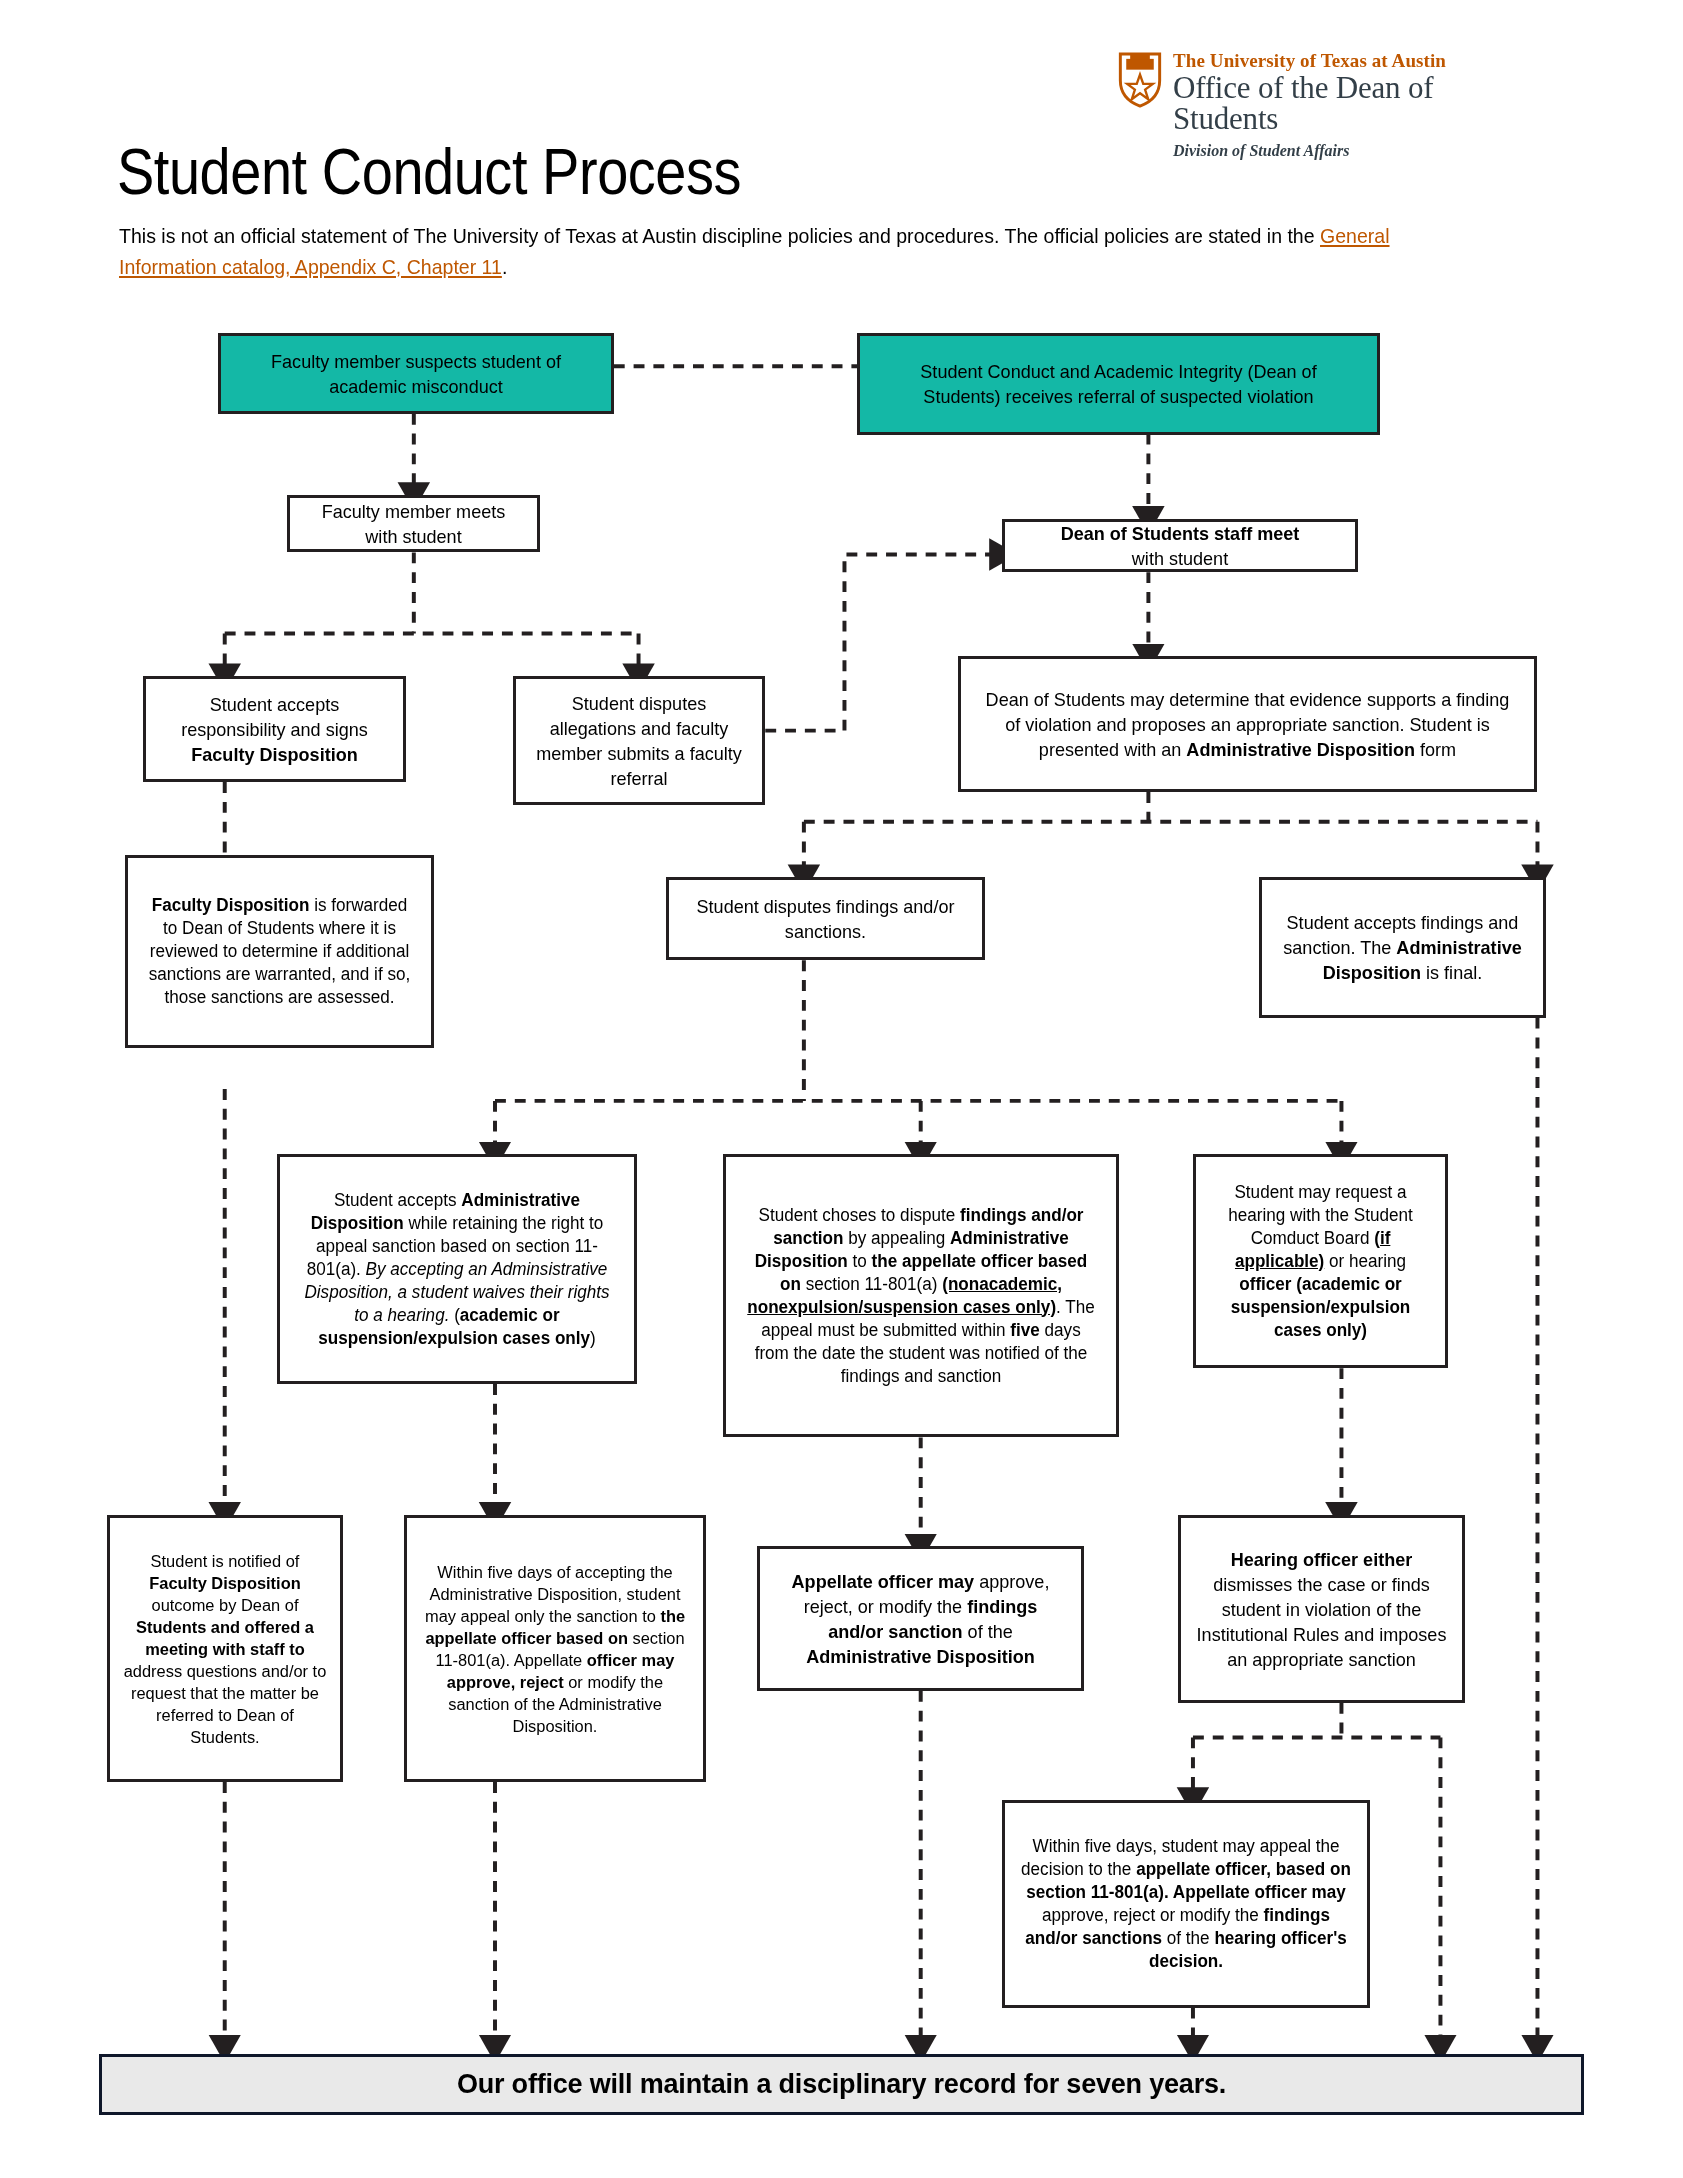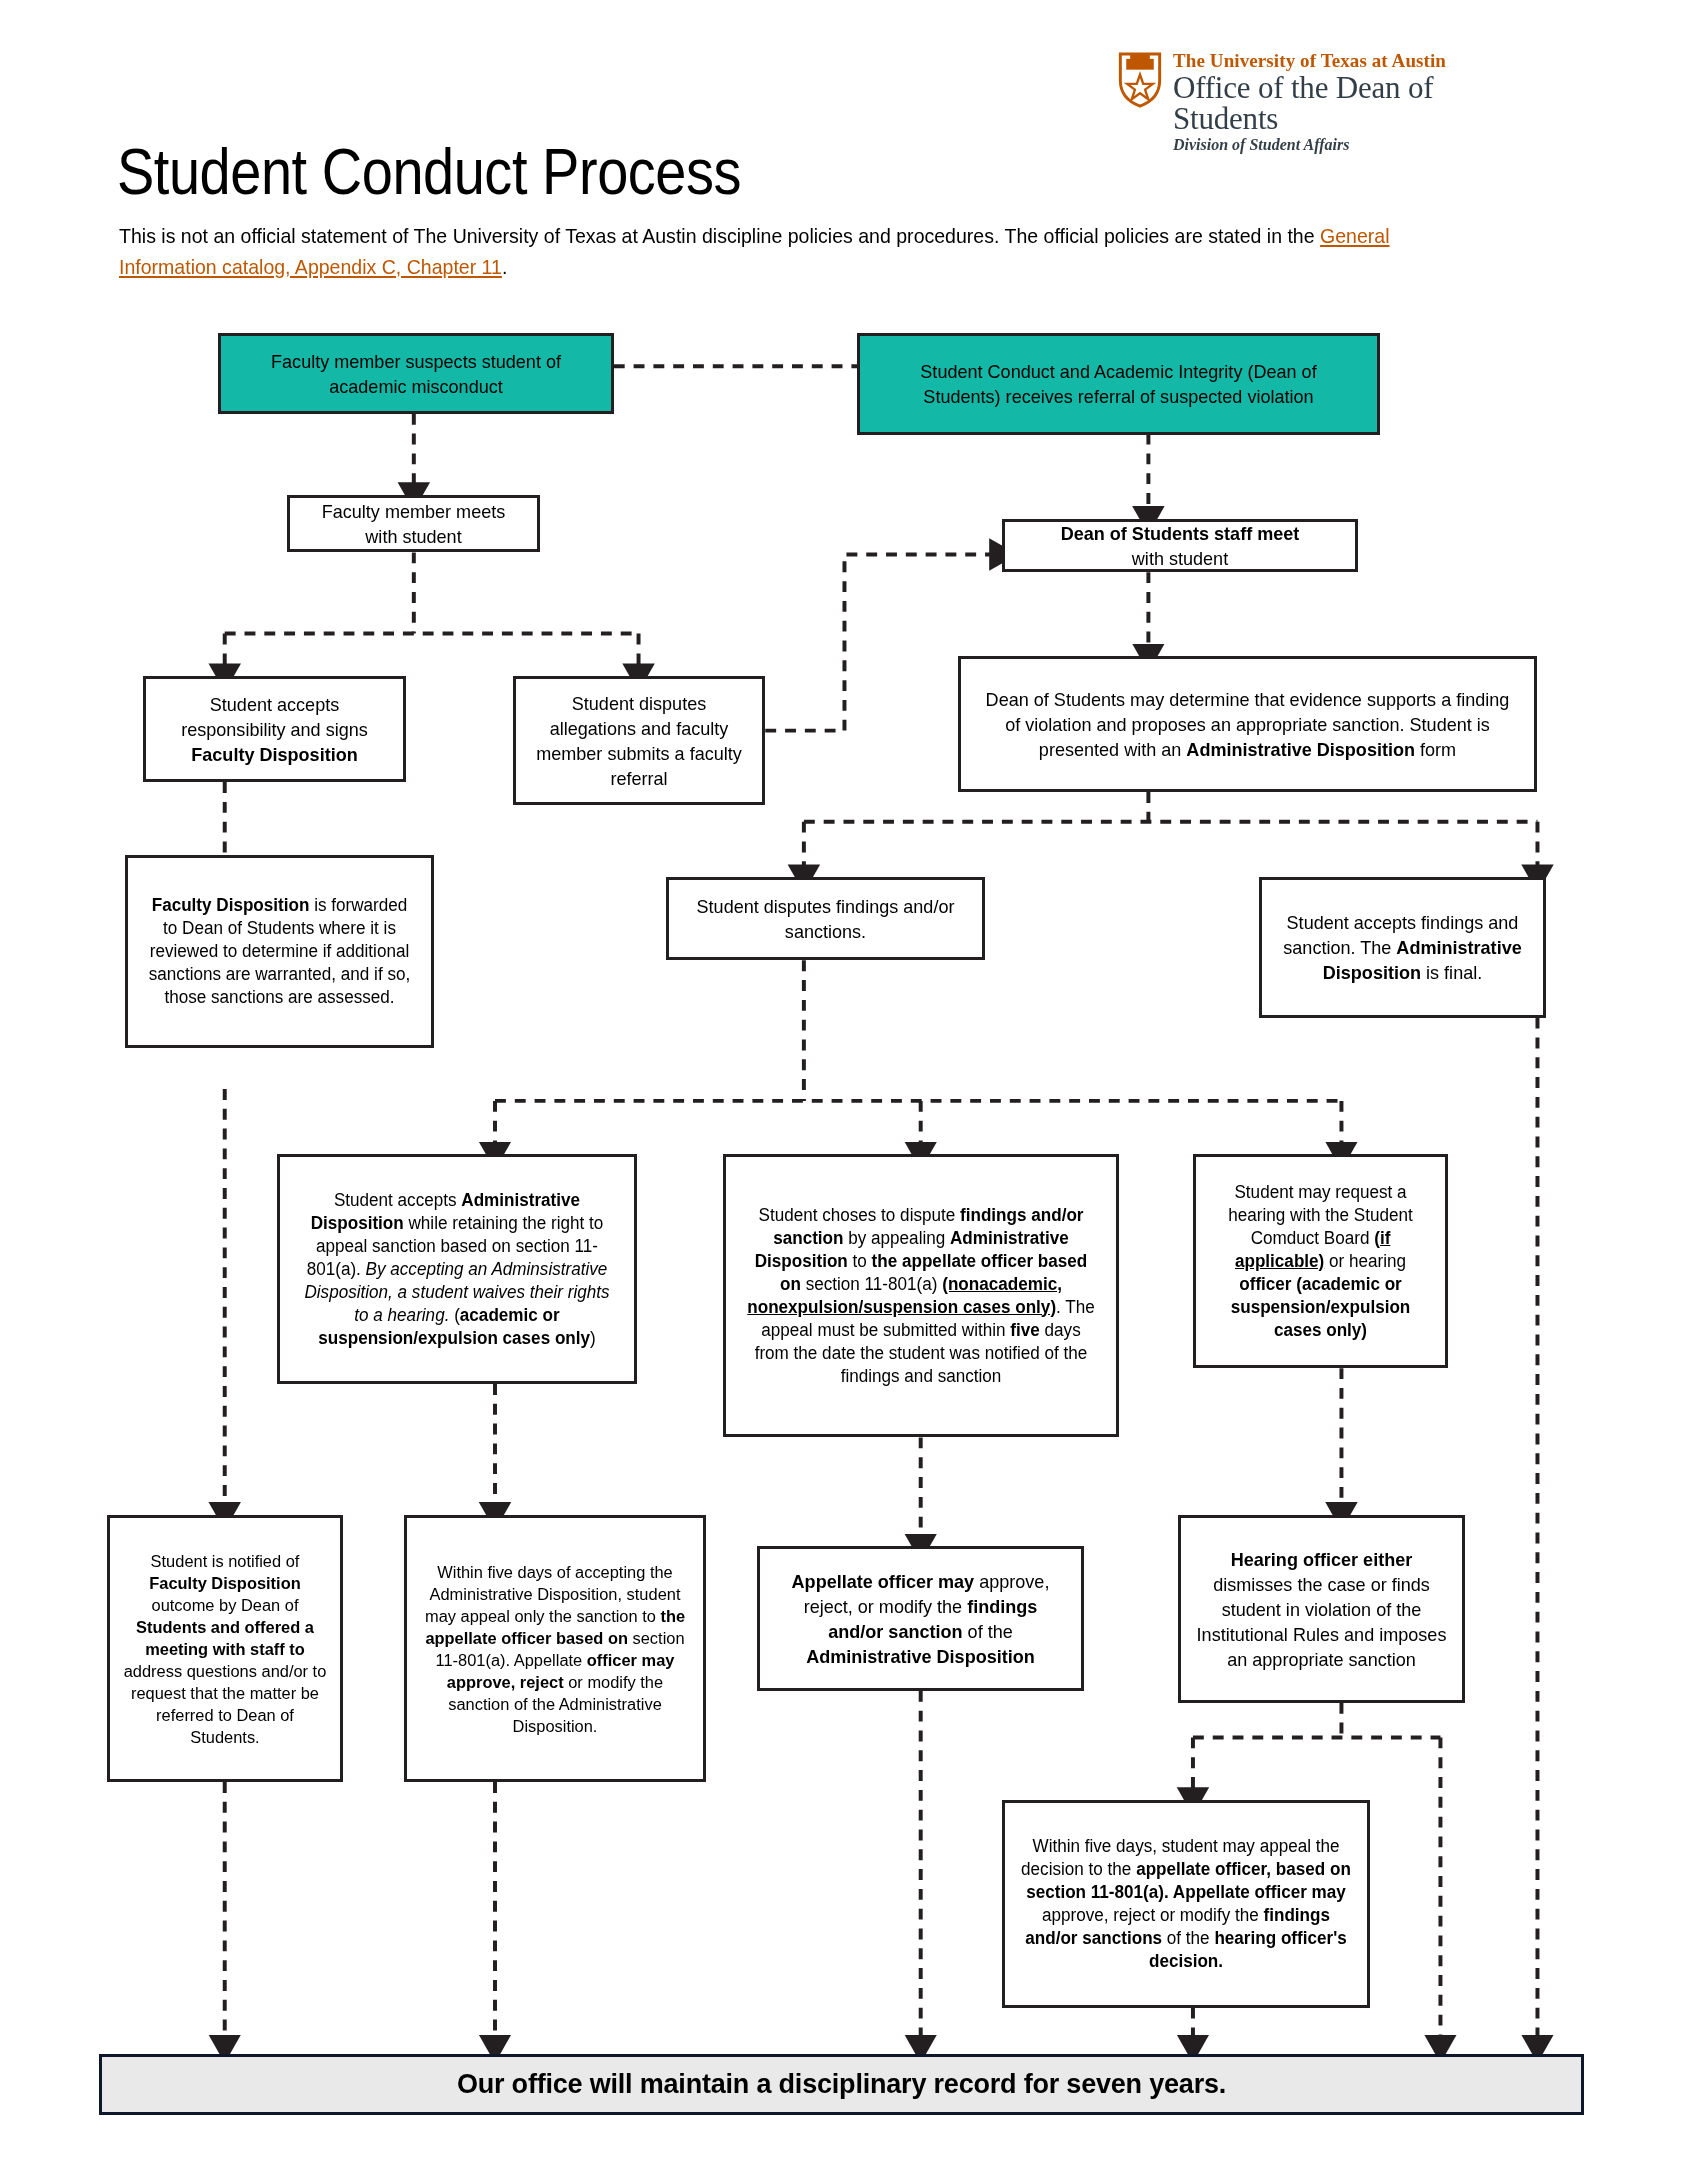--- a/index.html
+++ b/index.html
@@ -30,21 +30,21 @@
   .logo-l1{
     font-family:"Liberation Serif", serif;
     font-weight:bold;font-size:19px;color:#bf5700;letter-spacing:0.1px;
   }
   .logo-l2{
     font-family:"Liberation Serif", serif;
     font-size:31px;color:#333f48;margin-top:2px;letter-spacing:-0.2px;
   }
   .logo-l3{
     font-family:"Liberation Serif", serif;
-    font-weight:bold;font-style:italic;font-size:16px;color:#333f48;margin-top:3px;
+    font-weight:bold;font-style:italic;font-size:16px;color:#333f48;margin-top:9px;
   }
 
   #title{
     position:absolute;left:117px;top:134px;
     font-size:65px;font-weight:400;letter-spacing:-0.5px;
     transform:scaleX(.86);transform-origin:left top;
     white-space:nowrap;
   }
   #subtitle{
     position:absolute;left:119px;top:220px;width:1376px;

